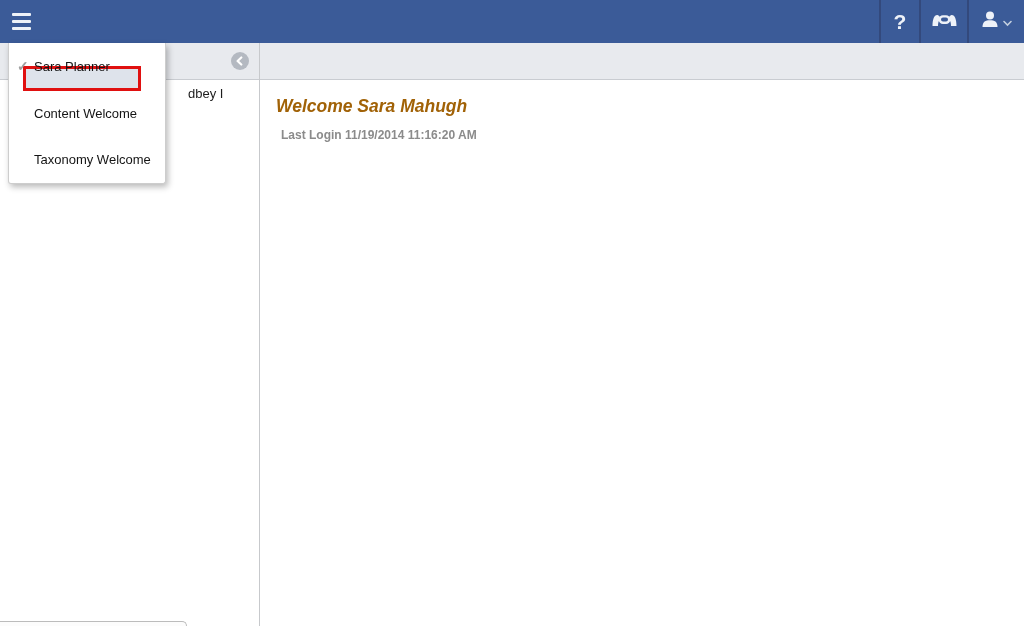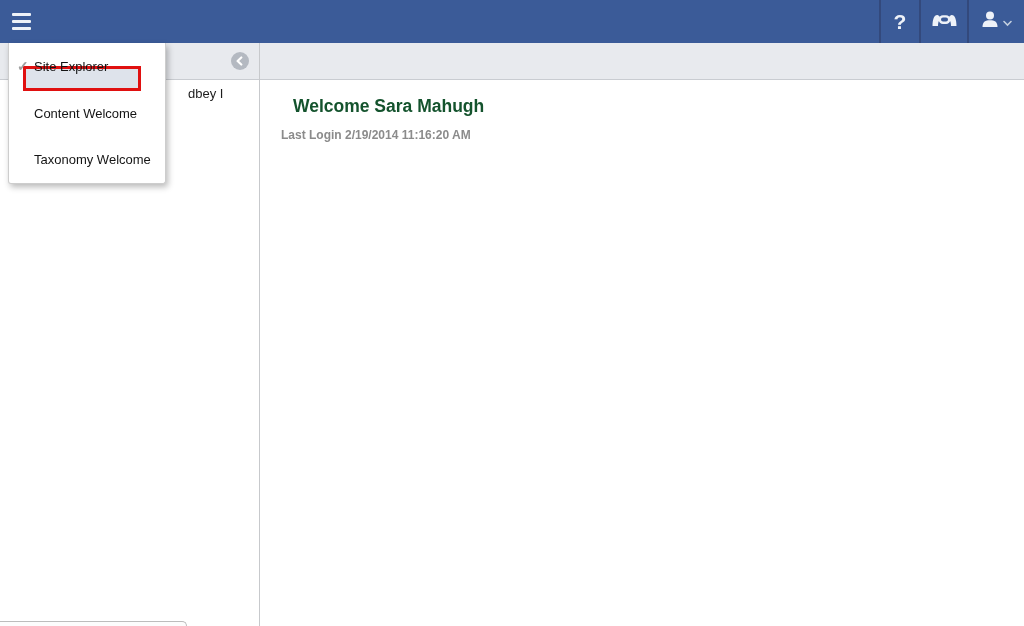--- a/index.html
+++ b/index.html
@@ -69,22 +69,22 @@
   .collapsed-box {
     position: absolute; left: 0; top: 621px;
     width: 187px; height: 8px;
     background: #fcfcfc;
     border: 1px solid #bcbcbc; border-bottom: none; border-left: none;
     border-top-right-radius: 5px;
   }
 
   
   .welcome-title {
-    position: absolute; left: 293px; top: 96px; margin: 0;
-    font-size: 17.5px; font-weight: bold; color: #14532d;
+    position: absolute; left: 276px; top: 96px; margin: 0;
+    font-size: 17.5px; font-weight: bold; color: #a16207; font-style: italic;
   }
   .last-login {
     position: absolute; left: 281px; top: 128px;
     font-size: 12px; font-weight: bold; color: #8b8b8b;
   }
 
   
   .dropdown {
     position: absolute; left: 8px; top: 43px;
     width: 158px; height: 141px;
@@ -166,28 +166,28 @@
   </div>
 
   <aside class="sidebar"></aside>
   <div class="v-divider"></div>
 
   <span class="partial-text">dbey I</span>
   <div class="collapsed-box"></div>
 
   <main>
     <h1 class="welcome-title">Welcome Sara Mahugh</h1>
-    <div class="last-login">Last Login 2/19/2014 11:16:20 AM</div>
+    <div class="last-login">Last Login 11/19/2014 11:16:20 AM</div>
   </main>
 
   <nav class="dropdown">
     <div class="annotation"></div>
     <div class="menu-item">
       <span class="menu-check">✓</span>
-      <span>Site Explorer</span>
+      <span>Sara Planner</span>
     </div>
     <div class="menu-item">
       <span>Content Welcome</span>
     </div>
     <div class="menu-item">
       <span>Taxonomy Welcome</span>
     </div>
   </nav>
 
 </div>

